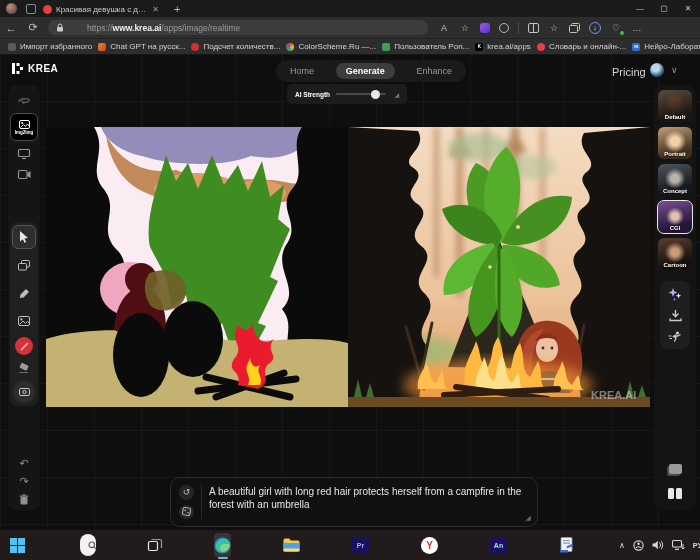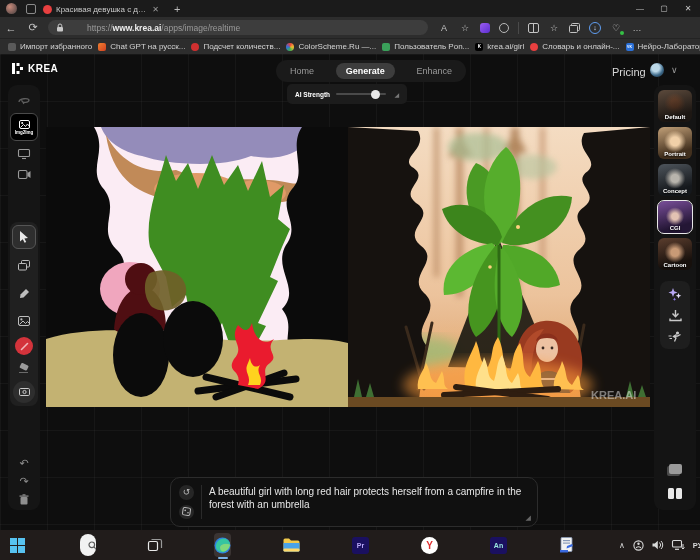--- a/index.html
+++ b/index.html
@@ -236,21 +236,21 @@
     <div class="bm">
       <div class="bm-ico" style="background:conic-gradient(#e84040,#f0c030,#40b050,#3070e0,#e84040); border-radius:50%;"></div>
       <span>ColorScheme.Ru —...</span>
     </div>
     <div class="bm">
       <div class="bm-ico" style="background:#3aa05a;"></div>
       <span>Пользователь Pon...</span>
     </div>
     <div class="bm">
       <div class="bm-ico" style="background:#000;">K</div>
-      <span>krea.ai/girl</span>
+      <span>krea.ai/apps</span>
     </div>
     <div class="bm">
       <div class="bm-ico" style="background:radial-gradient(circle,#e84040 0 60%,#b02020 100%); border-radius:50%;"></div>
       <span>Словарь и онлайн-...</span>
     </div>
     <div class="bm">
       <div class="bm-ico" style="background:#2a70d8; font-size:3.5px;">VK</div>
       <span>Нейро-Лаборатор...</span>
     </div>
   </div>

